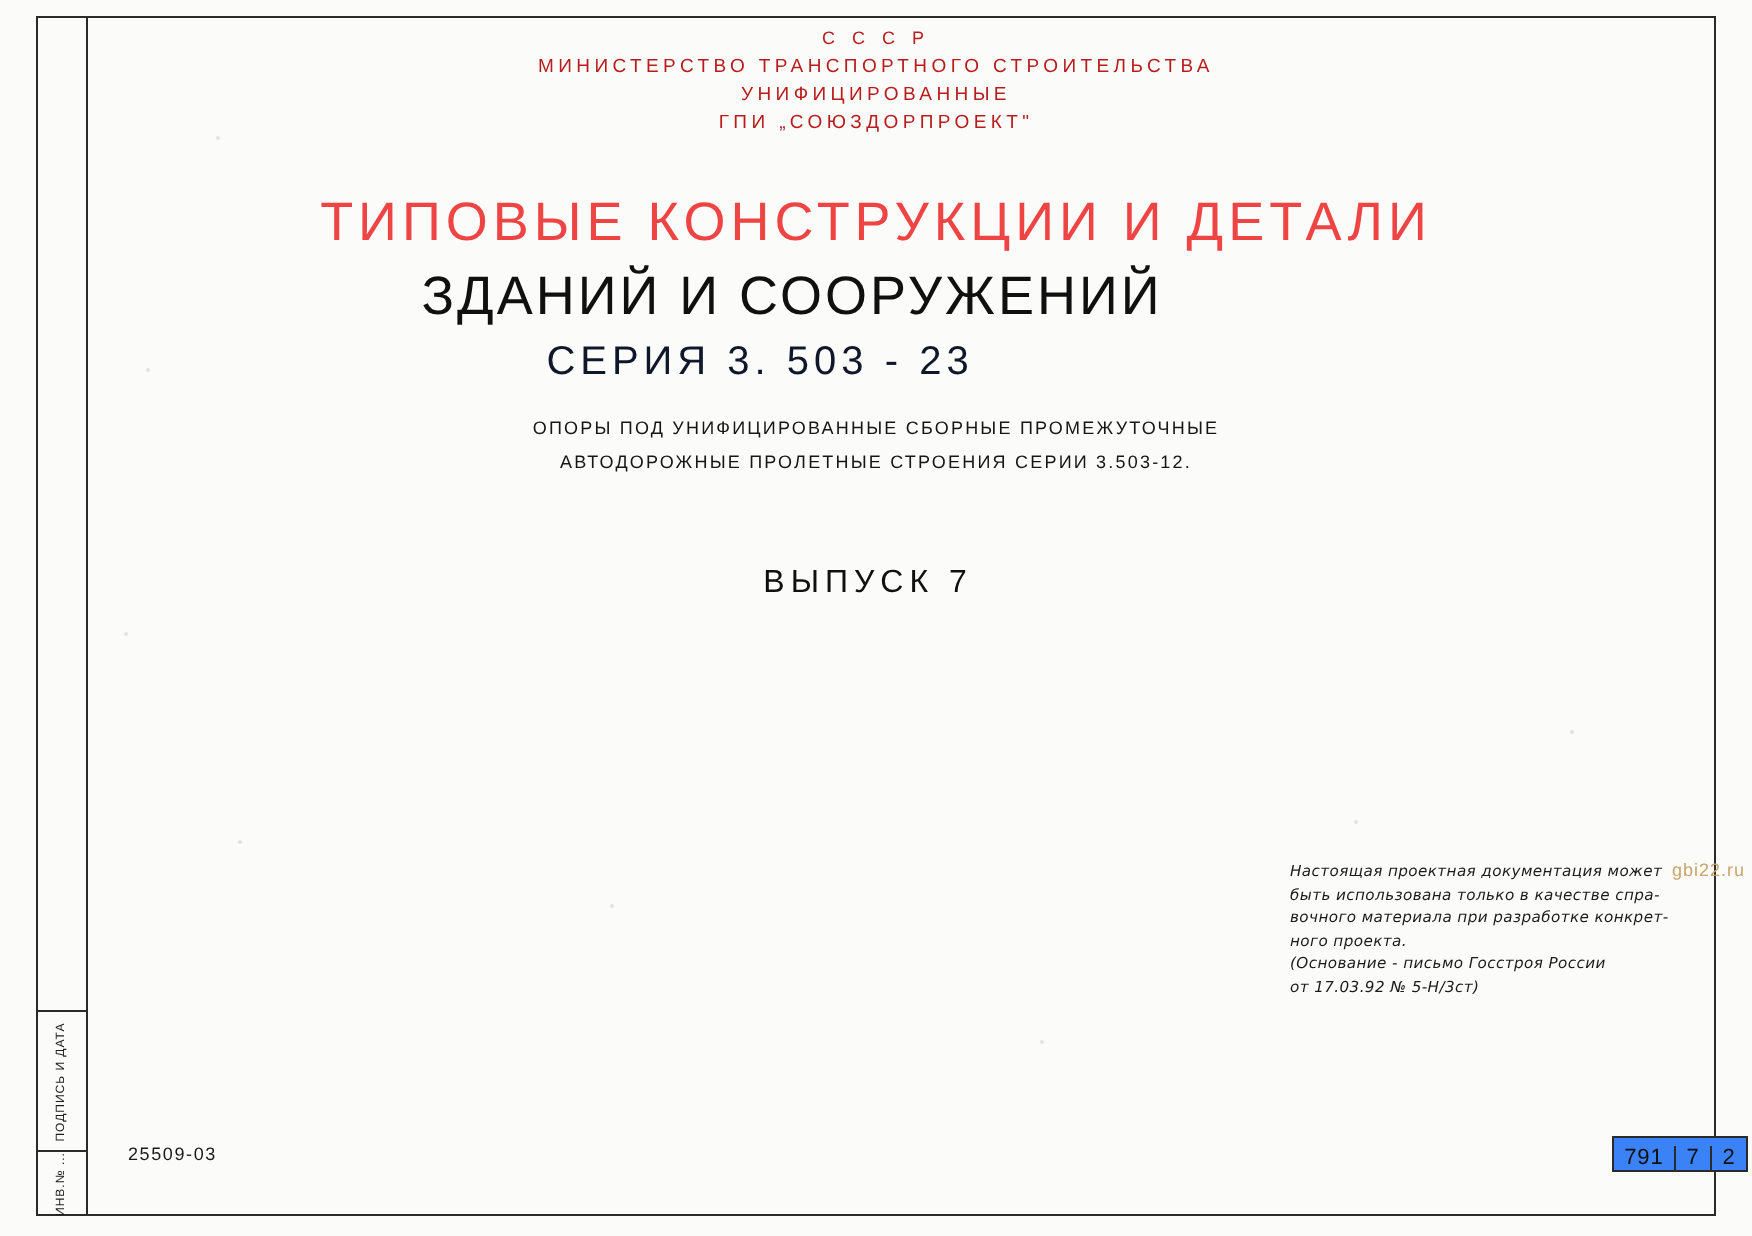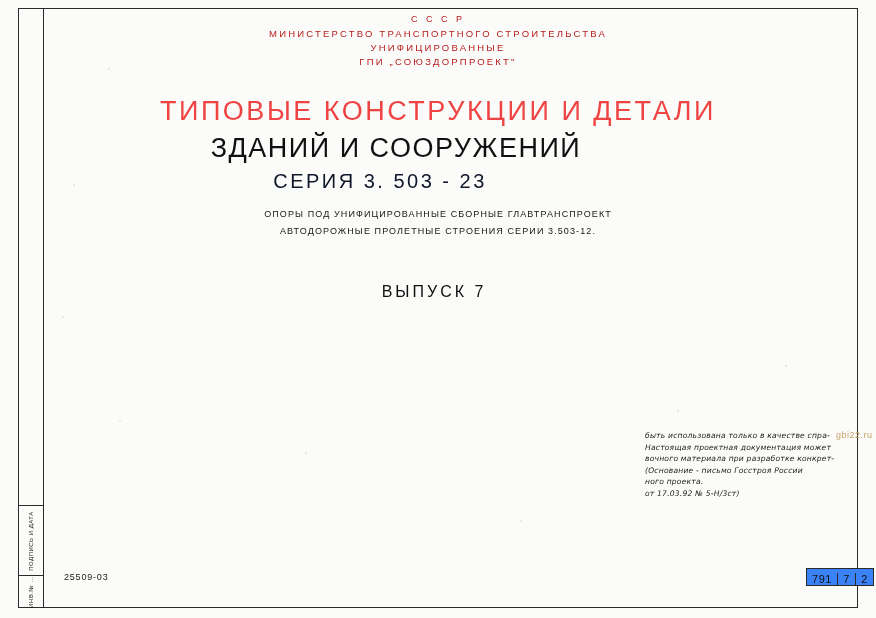--- a/index.html
+++ b/index.html
@@ -259,33 +259,33 @@
     <div class="l2">МИНИСТЕРСТВО   ТРАНСПОРТНОГО   СТРОИТЕЛЬСТВА</div>
     <div class="l3">УНИФИЦИРОВАННЫЕ</div>
     <div class="l4">ГПИ „СОЮЗДОРПРОЕКТ"</div>
   </div>
 
   <div class="title1">ТИПОВЫЕ   КОНСТРУКЦИИ И ДЕТАЛИ</div>
   <div class="title2">ЗДАНИЙ И СООРУЖЕНИЙ</div>
   <div class="series">СЕРИЯ  3. 503 - 23</div>
 
   <div class="subtitle">
-    <div>ОПОРЫ   ПОД   УНИФИЦИРОВАННЫЕ  СБОРНЫЕ  ГЛАВТРАНСПРОЕКТ</div>
+    <div>ОПОРЫ   ПОД   УНИФИЦИРОВАННЫЕ  СБОРНЫЕ  ПРОМЕЖУТОЧНЫЕ</div>
     <div>АВТОДОРОЖНЫЕ   ПРОЛЕТНЫЕ   СТРОЕНИЯ  СЕРИИ 3.503-12.</div>
   </div>
 
   <div class="issue">ВЫПУСК 7</div>
 
 
   <div class="note">
+    <div>Настоящая проектная документация может</div>
     <div>быть использована  только в качестве спра-</div>
-    <div>Настоящая проектная документация может</div>
     <div>вочного материала при разработке конкрет-</div>
+    <div>ного проекта.</div>
     <div>(Основание - письмо Госстроя России</div>
-    <div>ного проекта.</div>
     <div>от 17.03.92 № 5-Н/3ст)</div>
   </div>
 
   <div class="watermark">gbi22.ru</div>
 
   <div class="doc-code">25509-03</div>
 
   <div class="page-box">
     <div class="pb pb1">791</div>
     <div class="pb pb2 sep">7</div>

